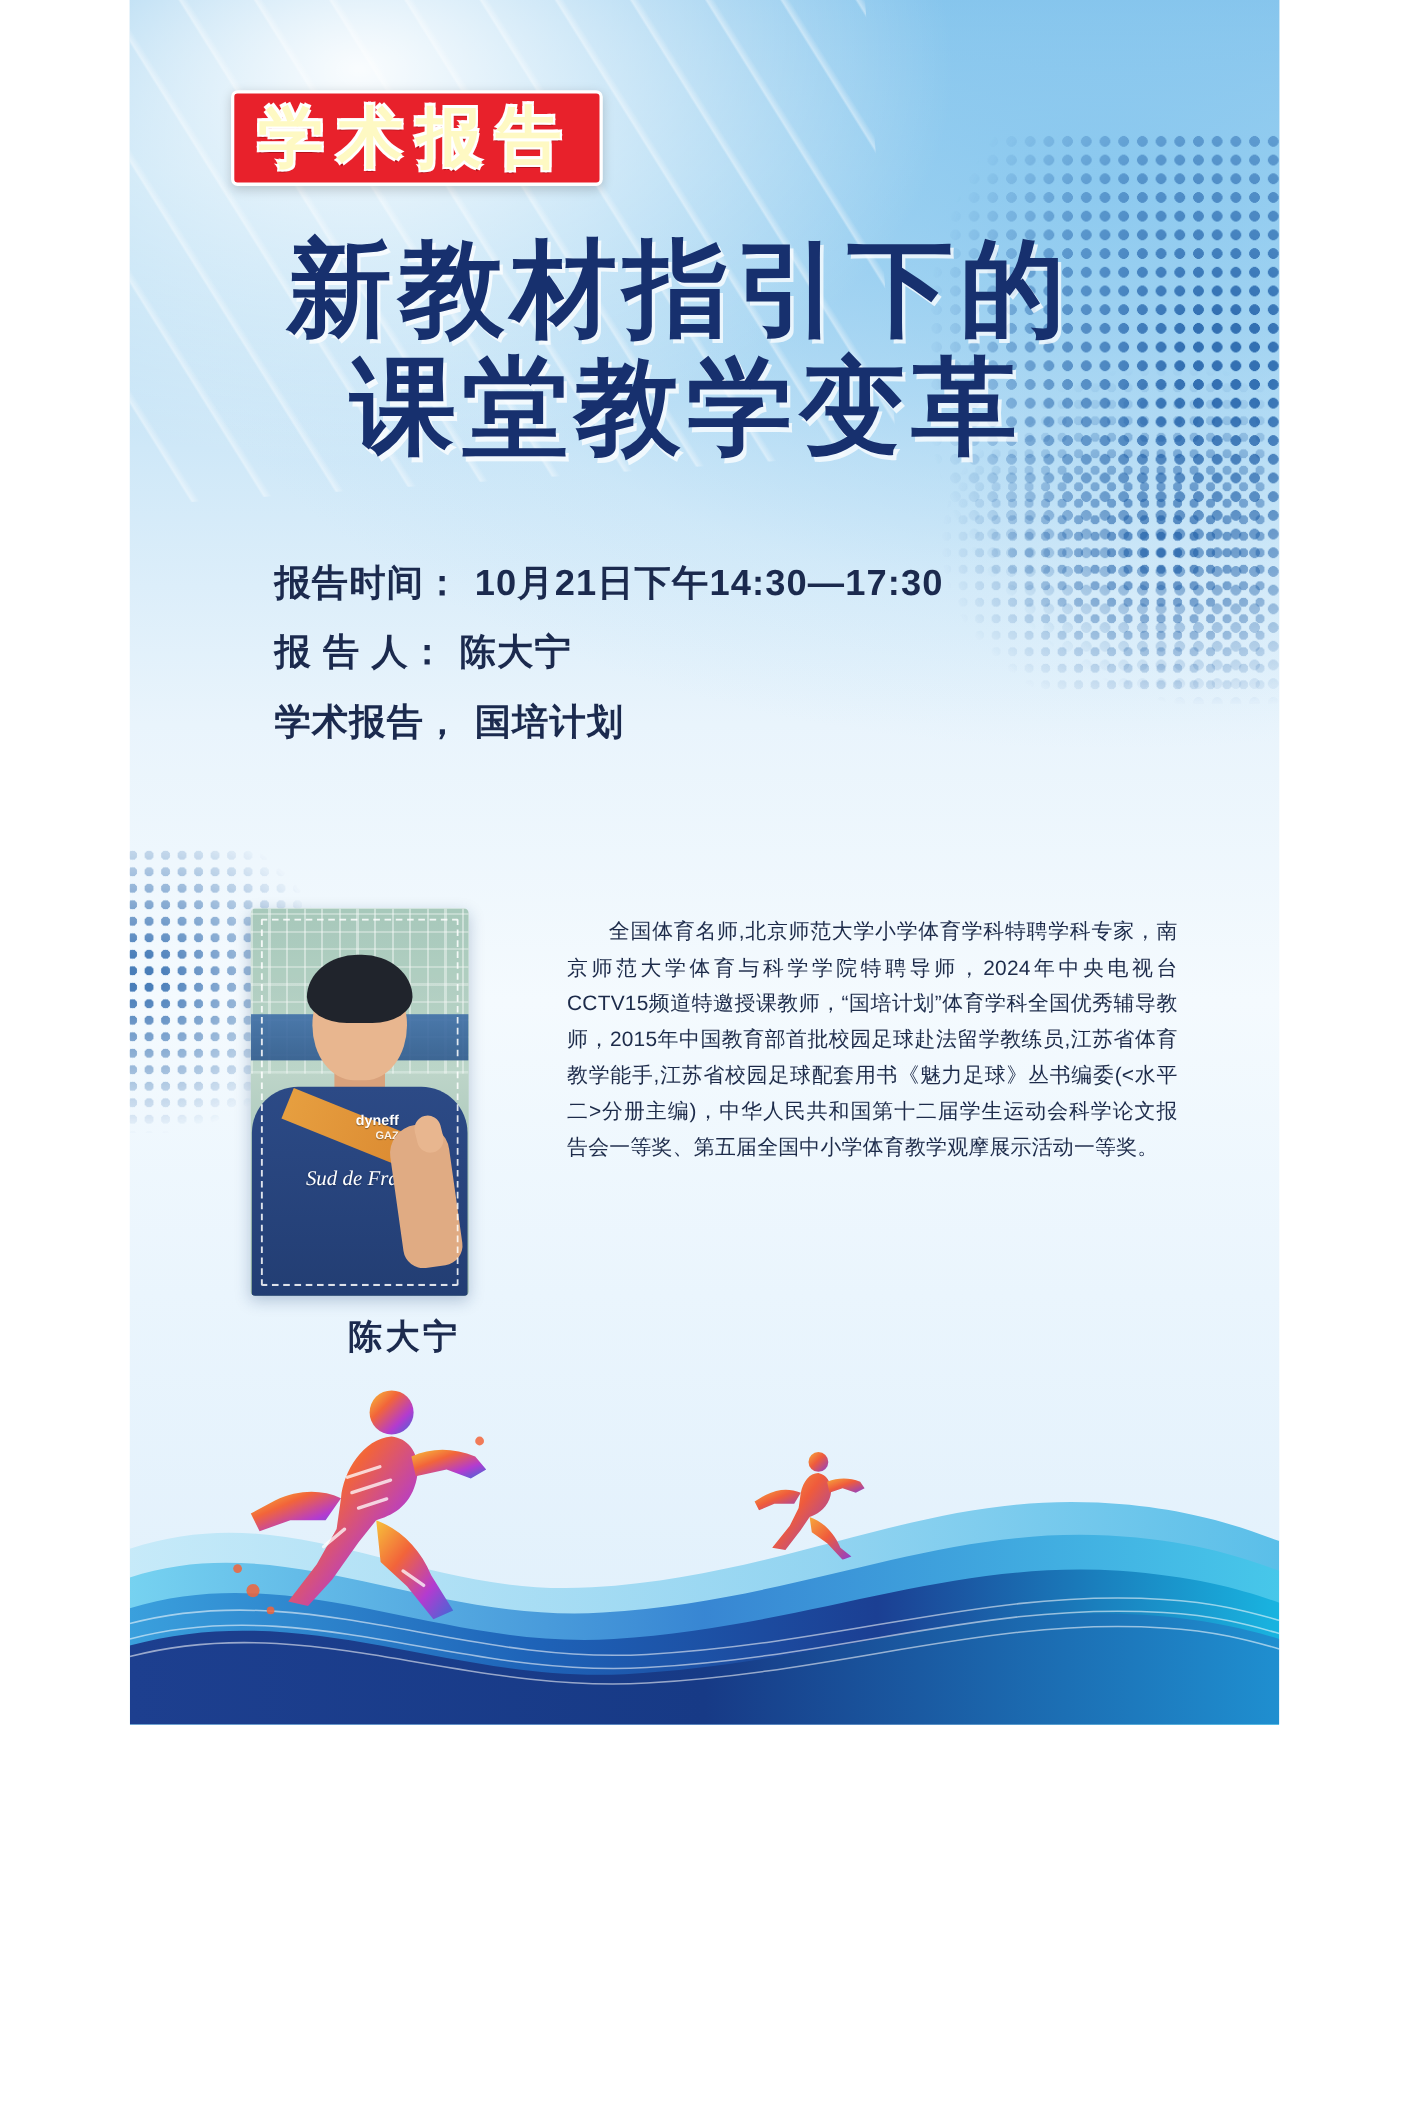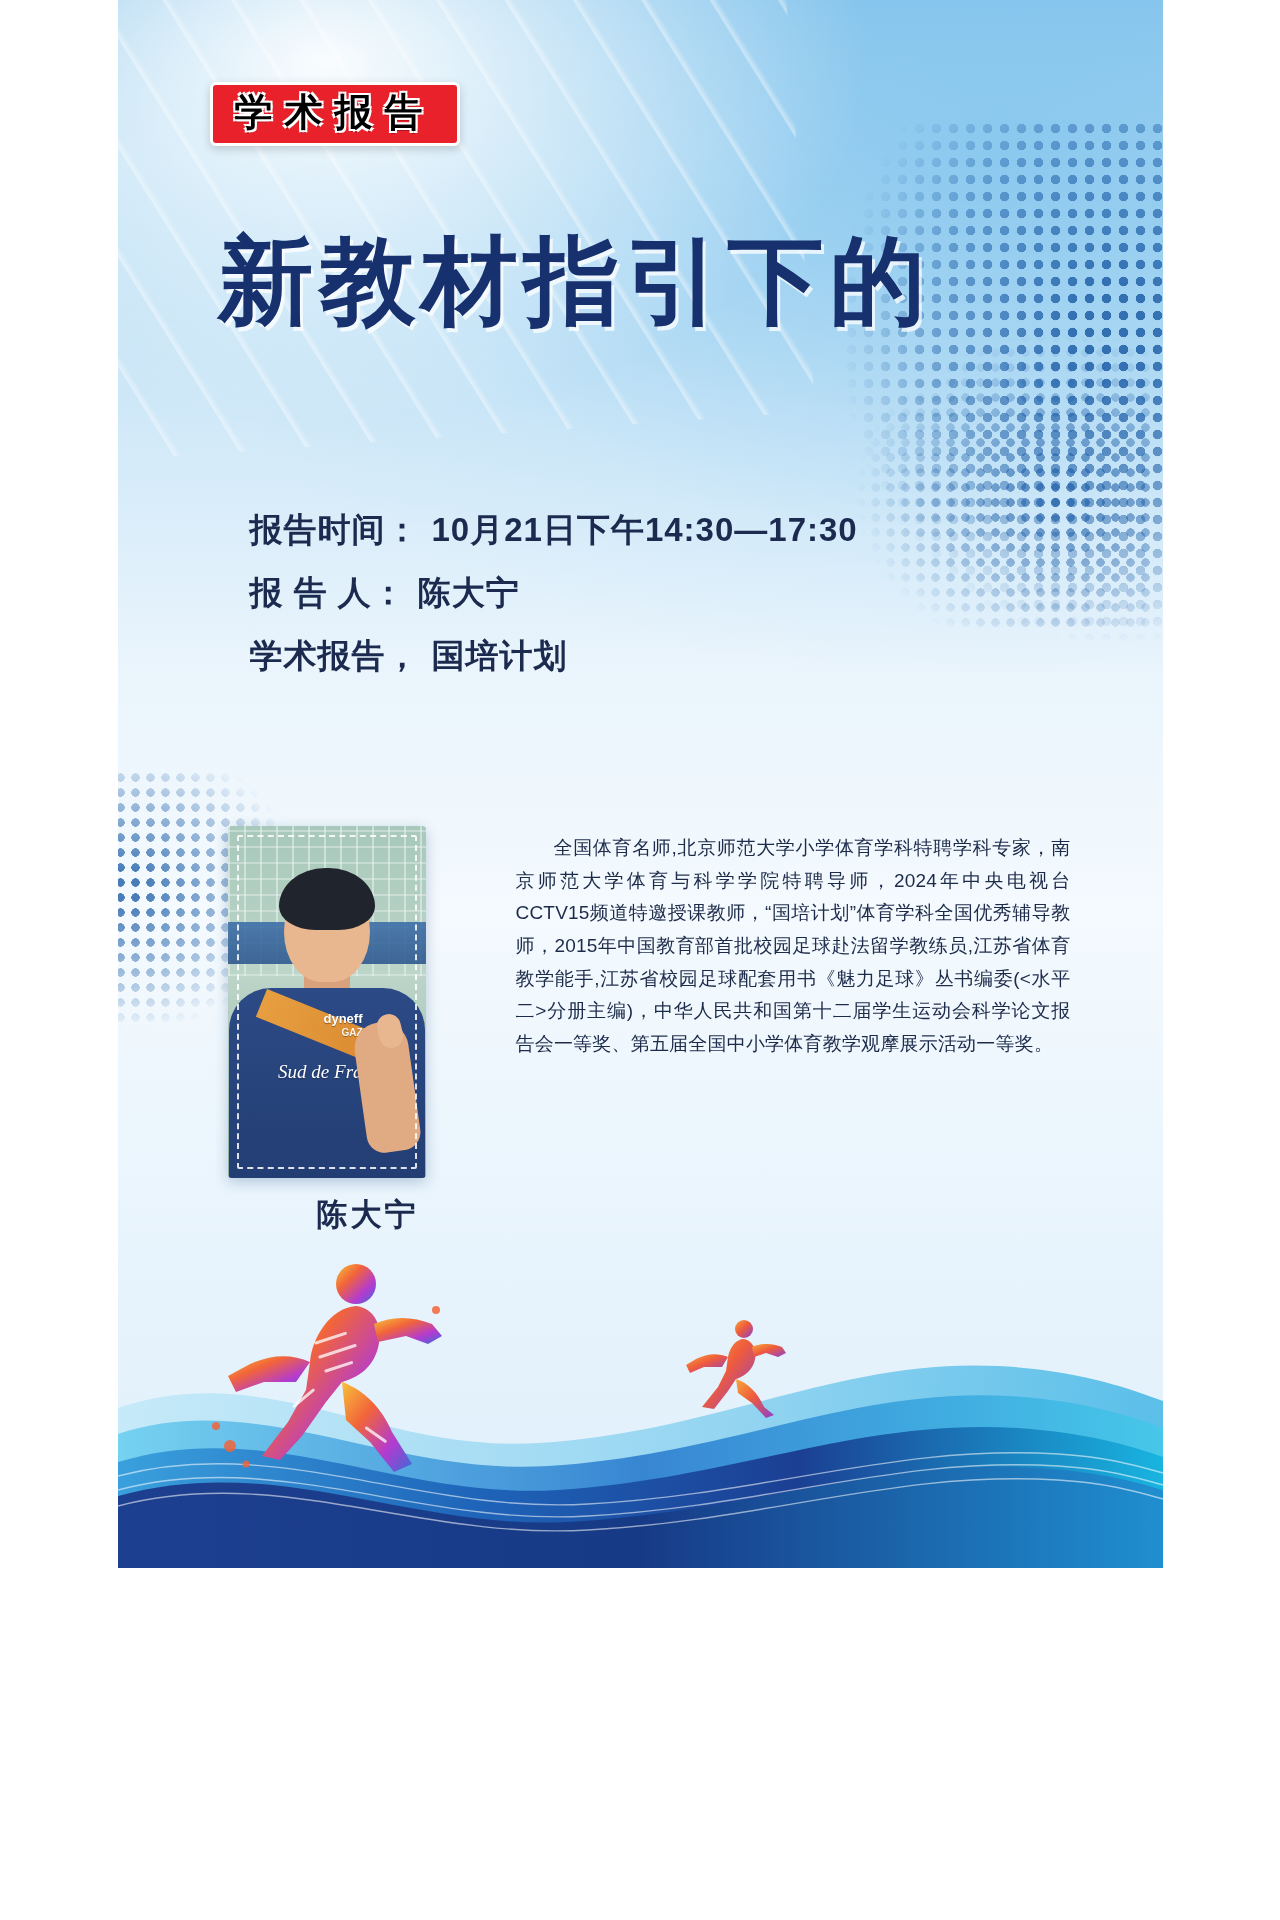--- a/index.html
+++ b/index.html
@@ -77,38 +77,39 @@
     position: absolute;
     left: 92px;
     top: 82px;
     padding: 8px 22px 10px 22px;
     background: #e8212b;
     border: 3px solid #ffffff;
     border-radius: 6px;
     box-shadow: 0 3px 10px rgba(0,0,0,.18);
   }
   .badge-text {
-    font-size: 38px;
+    font-size: 60px;
     font-weight: 700;
     letter-spacing: 12px;
-    color: #000000;
+    color: #fef9c3;
     text-shadow:
       -2px -2px 0 #ffffff, 2px -2px 0 #ffffff,
       -2px 2px 0 #ffffff, 2px 2px 0 #ffffff,
       0 3px 0 #b3141c;
     line-height: 1.05;
     white-space: nowrap;
   }
 
   
   .title-block {
     position: absolute;
     left: 100px;
-    top: 227px;
+    top: 209px;
     width: 800px;
+    text-align: center;
   }
   .title-line {
     font-size: 96px;
     line-height: 1.12;
     font-weight: 700;
     letter-spacing: 6px;
     color: #17306e;
     text-shadow: 3px 4px 0 rgba(255,255,255,.75);
     white-space: nowrap;
   }
@@ -321,20 +322,21 @@
   <div class="dots dots-right"></div>
   <div class="dots dots-right2"></div>
   <div class="dots dots-left"></div>
 
   <div class="badge">
     <div class="badge-text">学术报告</div>
   </div>
 
   <div class="title-block">
     <div class="title-line">新教材指引下的</div>
+    <div class="title-line indent">课堂教学变革</div>
   </div>
 
   <div class="info">
     <div class="info-row">
       <span class="info-label">报告时间：</span>
       <span class="info-value">10月21日下午14:30—17:30</span>
     </div>
     <div class="info-row">
       <span class="info-label">报 告 人：</span>
       <span class="info-value">陈大宁</span>

